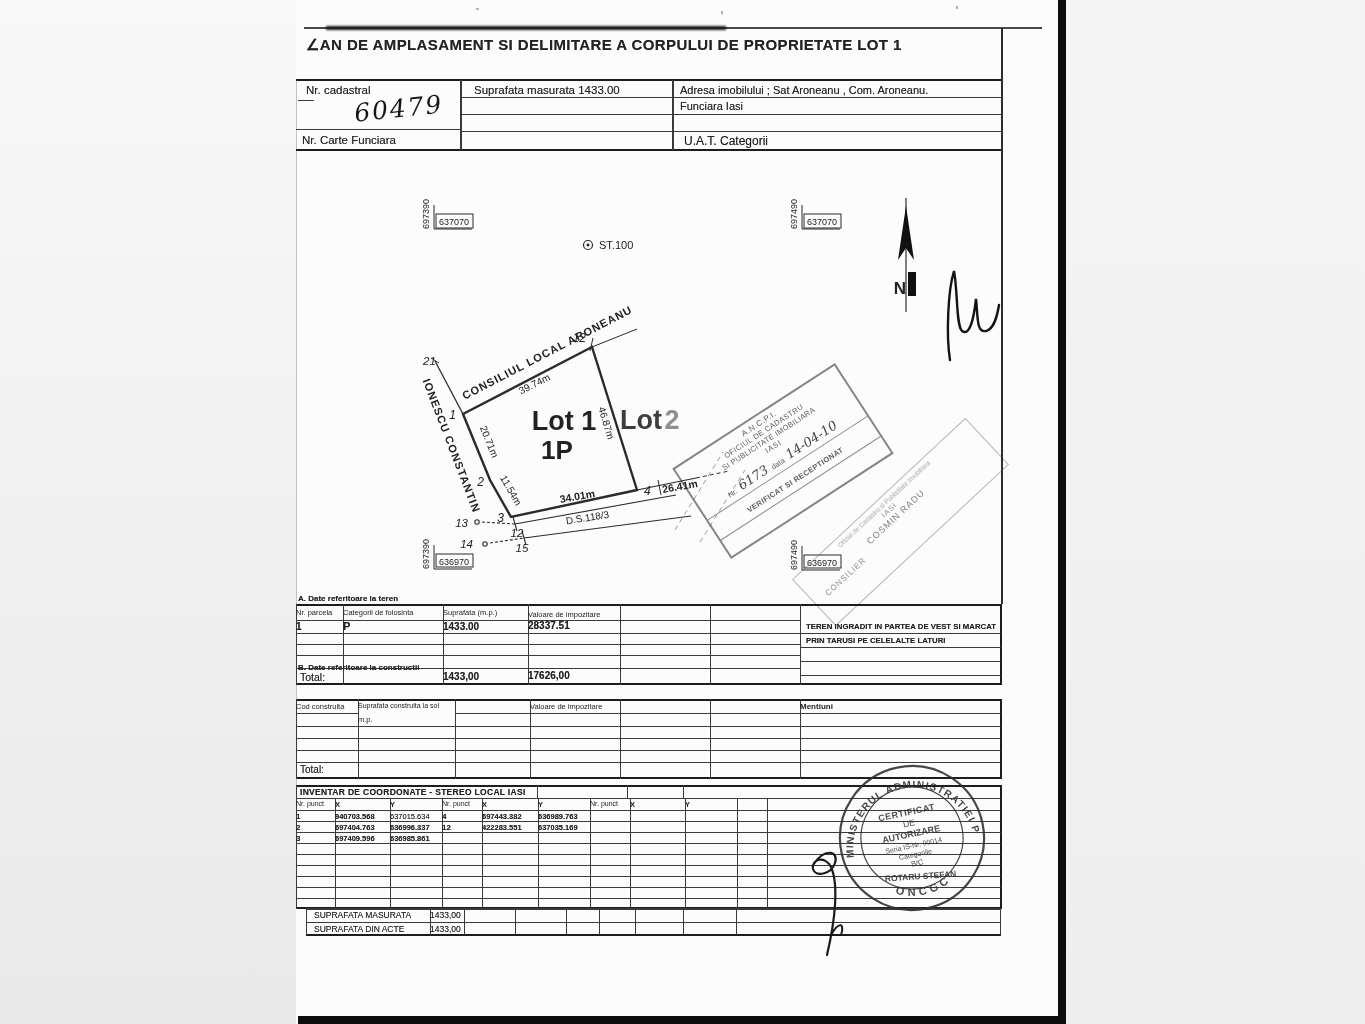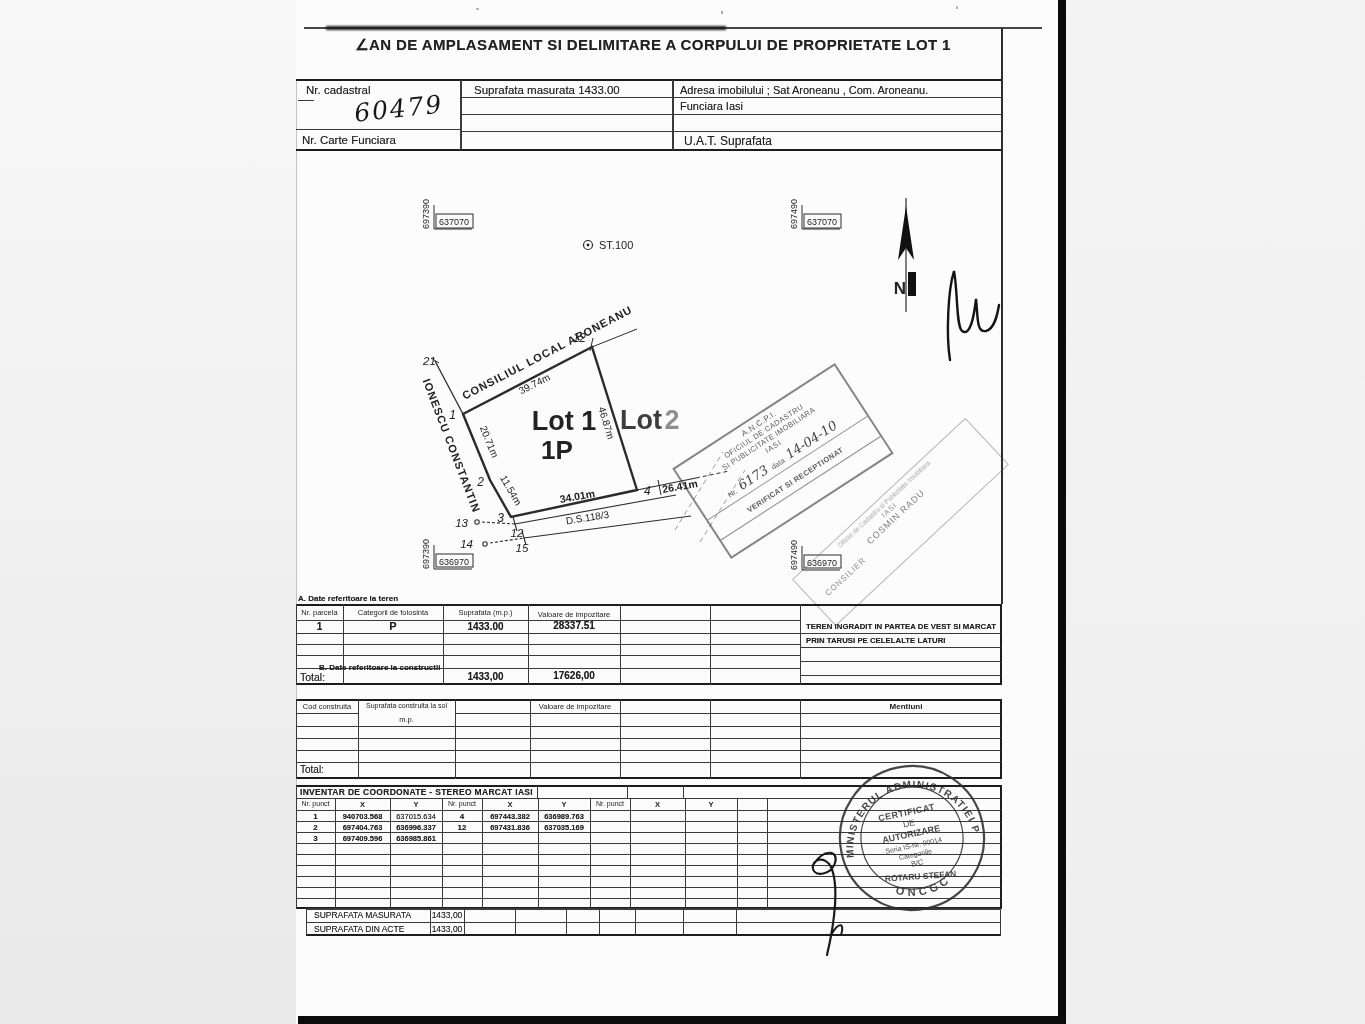--- a/index.html
+++ b/index.html
@@ -3,21 +3,21 @@
 <meta charset="utf-8">
 <style>
   html,body{margin:0;padding:0;}
   body{width:1365px;height:1024px;position:relative;overflow:hidden;
        background:#f1f1f1;font-family:"Liberation Sans",sans-serif;color:#1f1f1f;}
   .abs{position:absolute;}
   .ln{position:absolute;background:#3a3a3a;}
   .lnb{position:absolute;background:#1d1d1d;}
   .lnl{position:absolute;background:#8a8a8a;}
   .cell{position:absolute;white-space:nowrap;color:#222;}
-  .c{text-align:center;}
+  .c{text-align:left;}
   .scan{text-shadow:0 0 .5px rgba(0,0,0,.45);}
   svg{font-family:"Liberation Sans",sans-serif;}
   .hand{font-family:"DejaVu Serif",serif;font-style:italic;color:#161616;}
   .stamp{position:absolute;border:2px solid rgba(45,45,45,.7);color:#3a3a3a;
          text-align:center;background:rgba(255,255,255,.0);}
   .stamp div{white-space:nowrap;}
 </style>
 </head>
 <body>
 
@@ -50,21 +50,21 @@
   <div class="ln" style="left:376px;top:97px;width:329px;height:1px;"></div>
   <div class="ln" style="left:376px;top:114px;width:329px;height:1px;"></div>
   <div class="ln" style="left:376px;top:131px;width:329px;height:1px;"></div>
 
   <div class="cell scan" style="left:10px;top:84px;font-size:11.5px;">Nr. cadastral</div>
   <div class="cell hand" style="left:58px;top:94px;font-size:25px;transform:rotate(-6deg);letter-spacing:2px;">60479</div>
   <div class="cell scan" style="left:178px;top:84px;font-size:11.5px;">Suprafata masurata 1433.00</div>
   <div class="cell scan" style="left:384px;top:84px;font-size:11px;">Adresa imobilului ; Sat Aroneanu , Com. Aroneanu.</div>
   <div class="cell scan" style="left:384px;top:100px;font-size:11px;">Funciara  Iasi</div>
   <div class="cell scan" style="left:6px;top:134px;font-size:11.5px;">Nr. Carte Funciara</div>
-  <div class="cell scan" style="left:388px;top:134px;font-size:12px;">U.A.T. Suprafata</div>
+  <div class="cell scan" style="left:388px;top:134px;font-size:12px;">U.A.T. Categorii</div>
 
   <svg class="abs" style="left:0;top:150px;" width="762" height="447" viewBox="0 0 762 447">
     <g stroke="#2b2b2b" fill="none">
 
       <g stroke-width="1">
         <line x1="138" y1="55" x2="138" y2="79"></line>
           <line x1="138" y1="79" x2="176" y2="79"></line>
         <rect x="140" y="64" width="37" height="14"></rect>
       </g>
       <g stroke-width="1">
@@ -218,21 +218,21 @@
     <div class="cell c scan" style="left:47px;top:16px;width:100px;font-size:11px;font-weight:bold;">P</div>
     <div class="cell c scan" style="left:147px;top:17px;width:85px;font-size:10px;font-weight:bold;">1433.00</div>
     <div class="cell c scan" style="left:232px;top:16px;width:92px;font-size:10px;font-weight:bold;">28337.51</div>
     <div class="cell scan" style="left:510px;top:18px;font-size:7.8px;font-weight:bold;">TEREN  INGRADIT IN PARTEA DE VEST SI MARCAT</div>
     <div class="cell scan" style="left:510px;top:32px;font-size:7.8px;font-weight:bold;">PRIN TARUSI  PE CELELALTE LATURI</div>
     <div class="cell scan" style="left:4px;top:67px;font-size:10.5px;">Total:</div>
     <div class="cell c scan" style="left:147px;top:67px;width:85px;font-size:10px;font-weight:bold;">1433,00</div>
     <div class="cell c scan" style="left:232px;top:66px;width:92px;font-size:10px;font-weight:bold;">17626,00</div>
   </div>
 
-  <div class="cell scan" style="left:2px;top:663px;font-size:8px;font-weight:bold;padding-left:21px;">B. Date referitoare la constructii</div>
+  <div class="cell scan" style="left:2px;top:663px;font-size:8px;font-weight:bold;">B. Date referitoare la constructii</div>
   <div class="abs" style="left:0;top:699px;width:705px;height:80px;">
     <div class="lnb ln" style="left:0;top:0;width:705px;height:2px;"></div>
     <div class="lnb ln" style="left:0;top:78px;width:705px;height:2px;"></div>
     <div class="ln" style="left:0;top:0;width:1.2px;height:80px;"></div>
     <div class="ln" style="left:62px;top:0;width:1px;height:80px;"></div>
     <div class="ln" style="left:159px;top:0;width:1px;height:80px;"></div>
     <div class="ln" style="left:234px;top:0;width:1px;height:80px;"></div>
     <div class="ln" style="left:324px;top:0;width:1px;height:80px;"></div>
     <div class="ln" style="left:414px;top:0;width:1px;height:80px;"></div>
     <div class="ln" style="left:504px;top:0;width:1px;height:80px;"></div>
@@ -272,42 +272,42 @@
     <div class="ln" style="left:471px;top:13px;width:1px;height:111px;"></div>
     <div class="ln" style="left:0;top:25px;width:705px;height:1px;"></div>
     <div class="ln" style="left:0;top:36px;width:705px;height:1px;"></div>
     <div class="ln" style="left:0;top:47px;width:705px;height:1px;"></div>
     <div class="ln" style="left:0;top:58px;width:705px;height:1px;"></div>
     <div class="ln" style="left:0;top:69px;width:705px;height:1px;"></div>
     <div class="ln" style="left:0;top:80px;width:705px;height:1px;"></div>
     <div class="ln" style="left:0;top:91px;width:705px;height:1px;"></div>
     <div class="ln" style="left:0;top:102px;width:705px;height:1px;"></div>
     <div class="ln" style="left:0;top:113px;width:705px;height:1px;"></div>
-    <div class="cell scan" style="left:4px;top:2px;font-size:8.5px;font-weight:bold;letter-spacing:.3px;">INVENTAR DE COORDONATE - STEREO MARCAT IASI</div>
+    <div class="cell scan" style="left:4px;top:2px;font-size:8.5px;font-weight:bold;letter-spacing:.3px;">INVENTAR DE COORDONATE - STEREO LOCAL IASI</div>
     <div class="cell c" style="left:0;top:15px;width:39px;font-size:7px;">Nr. punct</div>
     <div class="cell c" style="left:39px;top:15px;width:55px;font-size:7.5px;font-weight:bold;">X</div>
     <div class="cell c" style="left:94px;top:15px;width:52px;font-size:7.5px;font-weight:bold;">Y</div>
     <div class="cell c" style="left:146px;top:15px;width:40px;font-size:7px;">Nr. punct</div>
     <div class="cell c" style="left:186px;top:15px;width:56px;font-size:7.5px;font-weight:bold;">X</div>
     <div class="cell c" style="left:242px;top:15px;width:52px;font-size:7.5px;font-weight:bold;">Y</div>
     <div class="cell c" style="left:294px;top:15px;width:40px;font-size:7px;">Nr. punct</div>
     <div class="cell c" style="left:334px;top:15px;width:55px;font-size:7.5px;font-weight:bold;">X</div>
     <div class="cell c" style="left:389px;top:15px;width:52px;font-size:7.5px;font-weight:bold;">Y</div>
 
     <div class="cell c scan" style="left:0;top:27px;width:39px;font-size:8px;font-weight:bold;">1</div>
     <div class="cell c scan" style="left:39px;top:27px;width:55px;font-size:7.5px;font-weight:bold;">940703.568</div>
     <div class="cell c scan" style="left:94px;top:27px;width:52px;font-size:7.5px;font-weight:normal;">637015.634</div>
     <div class="cell c scan" style="left:146px;top:27px;width:40px;font-size:8px;font-weight:bold;">4</div>
     <div class="cell c scan" style="left:186px;top:27px;width:56px;font-size:7.5px;font-weight:bold;">697443.382</div>
     <div class="cell c scan" style="left:242px;top:27px;width:52px;font-size:7.5px;font-weight:bold;">636989.763</div>
     <div class="cell c scan" style="left:0;top:38px;width:39px;font-size:8px;font-weight:bold;">2</div>
     <div class="cell c scan" style="left:39px;top:38px;width:55px;font-size:7.5px;font-weight:bold;">697404.763</div>
     <div class="cell c scan" style="left:94px;top:38px;width:52px;font-size:7.5px;font-weight:bold;">636996.337</div>
     <div class="cell c scan" style="left:146px;top:38px;width:40px;font-size:8px;font-weight:bold;">12</div>
-    <div class="cell c scan" style="left:186px;top:38px;width:56px;font-size:7.5px;font-weight:bold;">697431.836</div>
+    <div class="cell c scan" style="left:186px;top:38px;width:56px;font-size:7.5px;font-weight:bold;">422283.551</div>
     <div class="cell c scan" style="left:242px;top:38px;width:52px;font-size:7.5px;font-weight:bold;">637035.169</div>
     <div class="cell c scan" style="left:0;top:49px;width:39px;font-size:8px;font-weight:bold;">3</div>
     <div class="cell c scan" style="left:39px;top:49px;width:55px;font-size:7.5px;font-weight:bold;">697409.596</div>
     <div class="cell c scan" style="left:94px;top:49px;width:52px;font-size:7.5px;font-weight:bold;">636985.861</div>
   </div>
 
   <div class="abs" style="left:10px;top:908px;width:695px;height:27px;">
     <div class="ln" style="left:0;top:0;width:695px;height:1.5px;"></div>
     <div class="ln" style="left:0;top:13.5px;width:695px;height:1px;"></div>
     <div class="lnb ln" style="left:0;top:26px;width:695px;height:1.5px;"></div>

